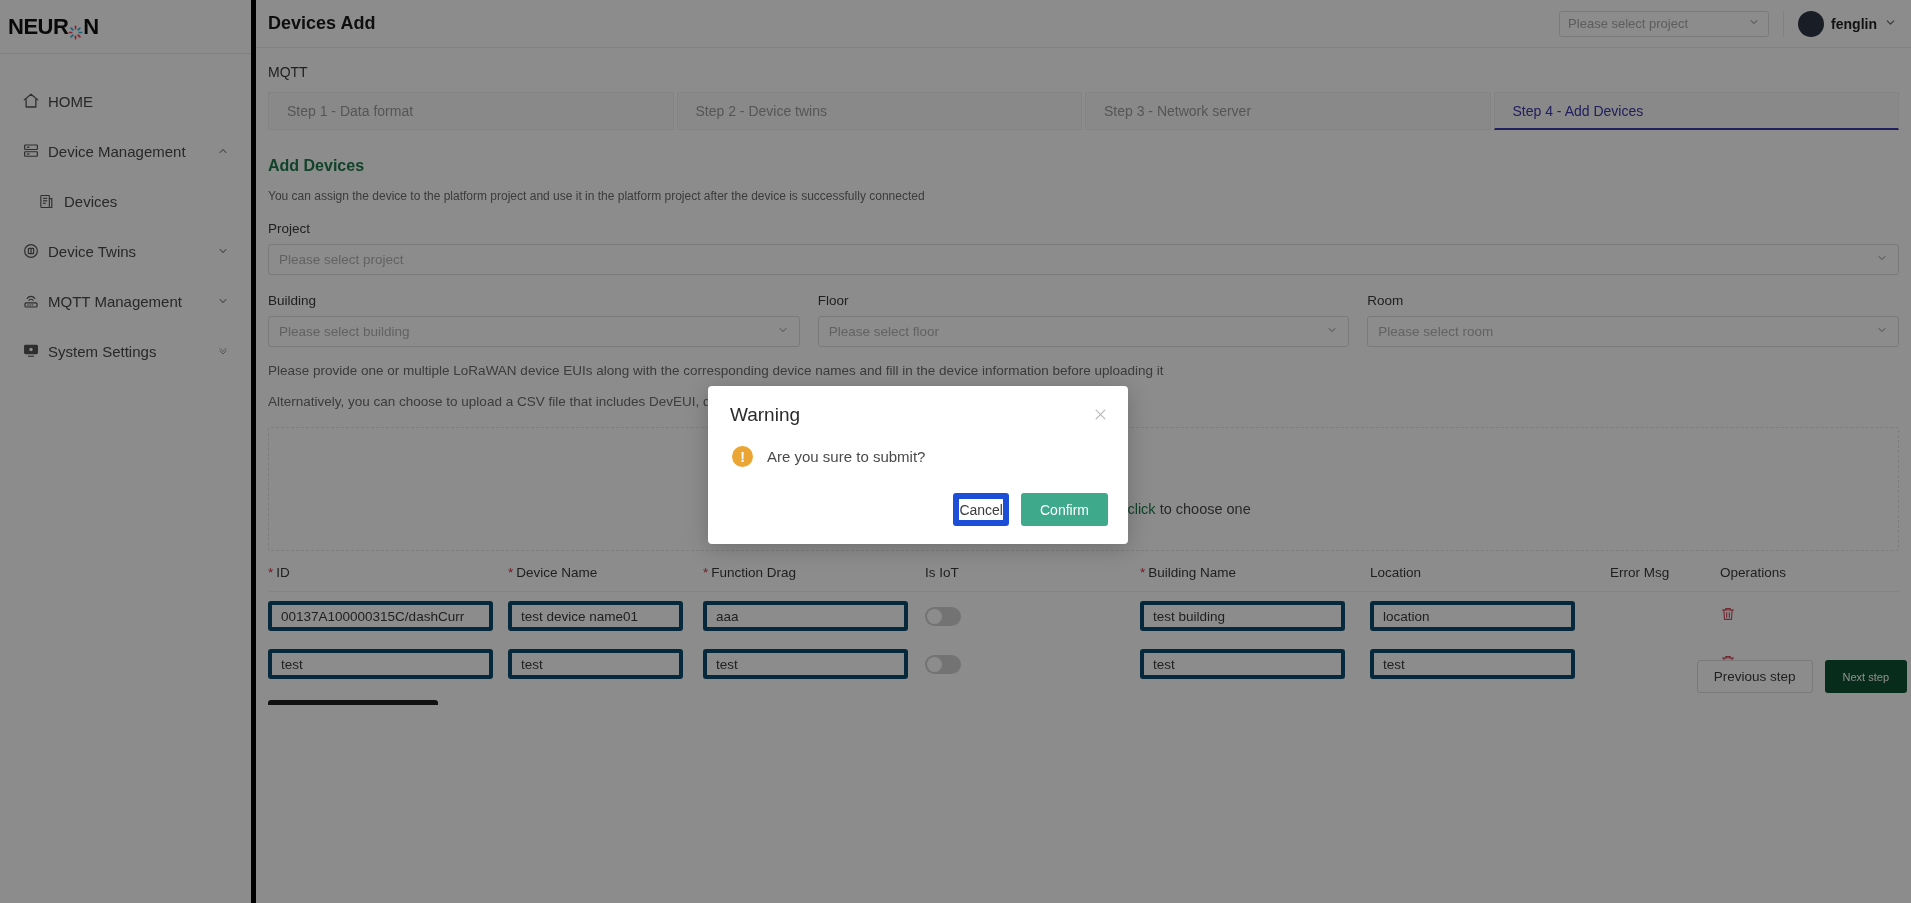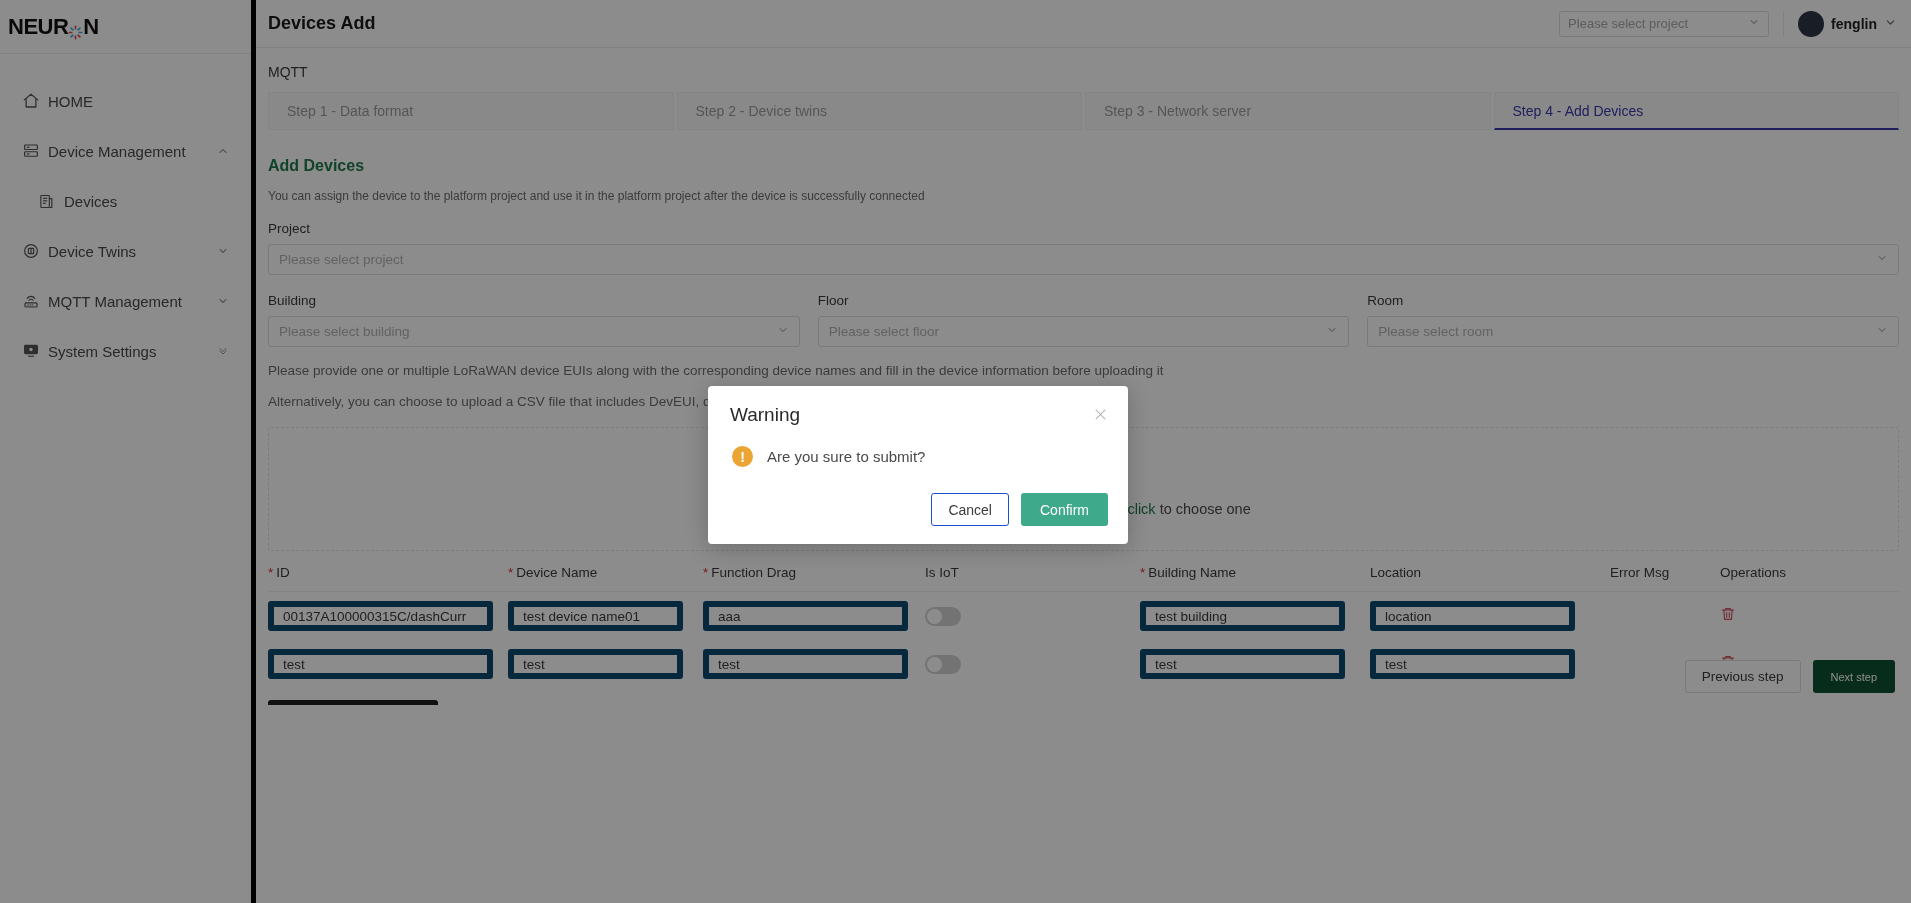--- a/index.html
+++ b/index.html
@@ -98,21 +98,21 @@
 
   
   table.devtbl { width: 100%; border-collapse: collapse; margin-top: 14px; }
   table.devtbl th {
     text-align: left; font-size: 13.5px; font-weight: 400; color: #3b3b3b;
     padding: 0 0 11px 0; border-bottom: 1px solid #f0f0f0;
   }
   table.devtbl th .req { color: #d4333f; margin-right: 3px; }
   table.devtbl td { padding: 9px 0; }
   .cellinput {
-    height: 30px; border: 6px solid #0c4a6e; border-radius: 3px;
+    height: 30px; border: 4px solid #0c4a6e; border-radius: 3px;
     display: flex; align-items: center; padding: 0 9px;
     font-size: 13.5px; color: #3b3b3b; background: #fff;
     overflow: hidden; white-space: nowrap; width: 225px;
   }
   .toggle {
     width: 36px; height: 19px; border-radius: 10px; background: #d2d2d2;
     position: relative; cursor: pointer;
   }
   .toggle .knob {
     position: absolute; top: 2px; left: 2px; width: 15px; height: 15px;
@@ -120,21 +120,21 @@
   }
   .trash { color: #cf4b5c; cursor: pointer; display:inline-flex; }
 
   .addbtn {
     margin-top: 12px; display: inline-flex; align-items: center; gap: 9px;
     height: 32px; padding: 0 16px; background: #1f1f1f; color: #fff;
     font-size: 13.5px; border-radius: 3px; cursor: pointer; border:none;
   }
 
   .footer-btns {
-    position: absolute; right: 16px; bottom: 12px; display: flex; gap: 12px;
+    position: absolute; right: 4px; bottom: 12px; display: flex; gap: 12px;
   }
   .btn-ghost {
     height: 33px; padding: 0 16px; border: 1px solid #dcdcdc; background: #fff;
     color: #3b3b3b; font-size: 13.5px; border-radius: 3px; cursor: pointer;
     display:flex; align-items:center;
   }
   .btn-green {
     height: 33px; padding: 0 18px; border: none; background: #0f5132;
     color: #fff; font-size: 11px; border-radius: 3px; cursor: pointer;
     display:flex; align-items:center;
@@ -154,21 +154,21 @@
   .modal-close { margin-left: auto; color: #b6b6b6; cursor: pointer; font-size: 17px; line-height: 1; padding-top:3px; }
   .modal-body { display: flex; align-items: center; gap: 14px; margin-top: 20px; padding-left: 2px; }
   .warn-ico {
     width: 21px; height: 21px; border-radius: 50%; background: #eba534;
     color: #fff; font-size: 14px; font-weight: 700; display:flex;
     align-items:center; justify-content:center; flex:0 0 21px;
   }
   .modal-msg { font-size: 15px; color: #4a4a4a; }
   .modal-foot { display: flex; justify-content: flex-end; gap: 12px; margin-top: 26px; }
   .mbtn-cancel {
-    height: 33px; padding: 0 16px; border: 1px solid #1d4ed8; background:#fff;
+    height: 33px; padding: 0 0; border: 6px solid #1d4ed8; background:#fff;
     color: #3b3b3b; font-size: 14px; border-radius: 3px; cursor:pointer;
   }
   .mbtn-confirm {
     height: 33px; padding: 0 19px; border: none; background: #3fa98c;
     color: #fff; font-size: 14px; border-radius: 3px; cursor:pointer;
   }
 </style>
 </head>
 <body>
 

